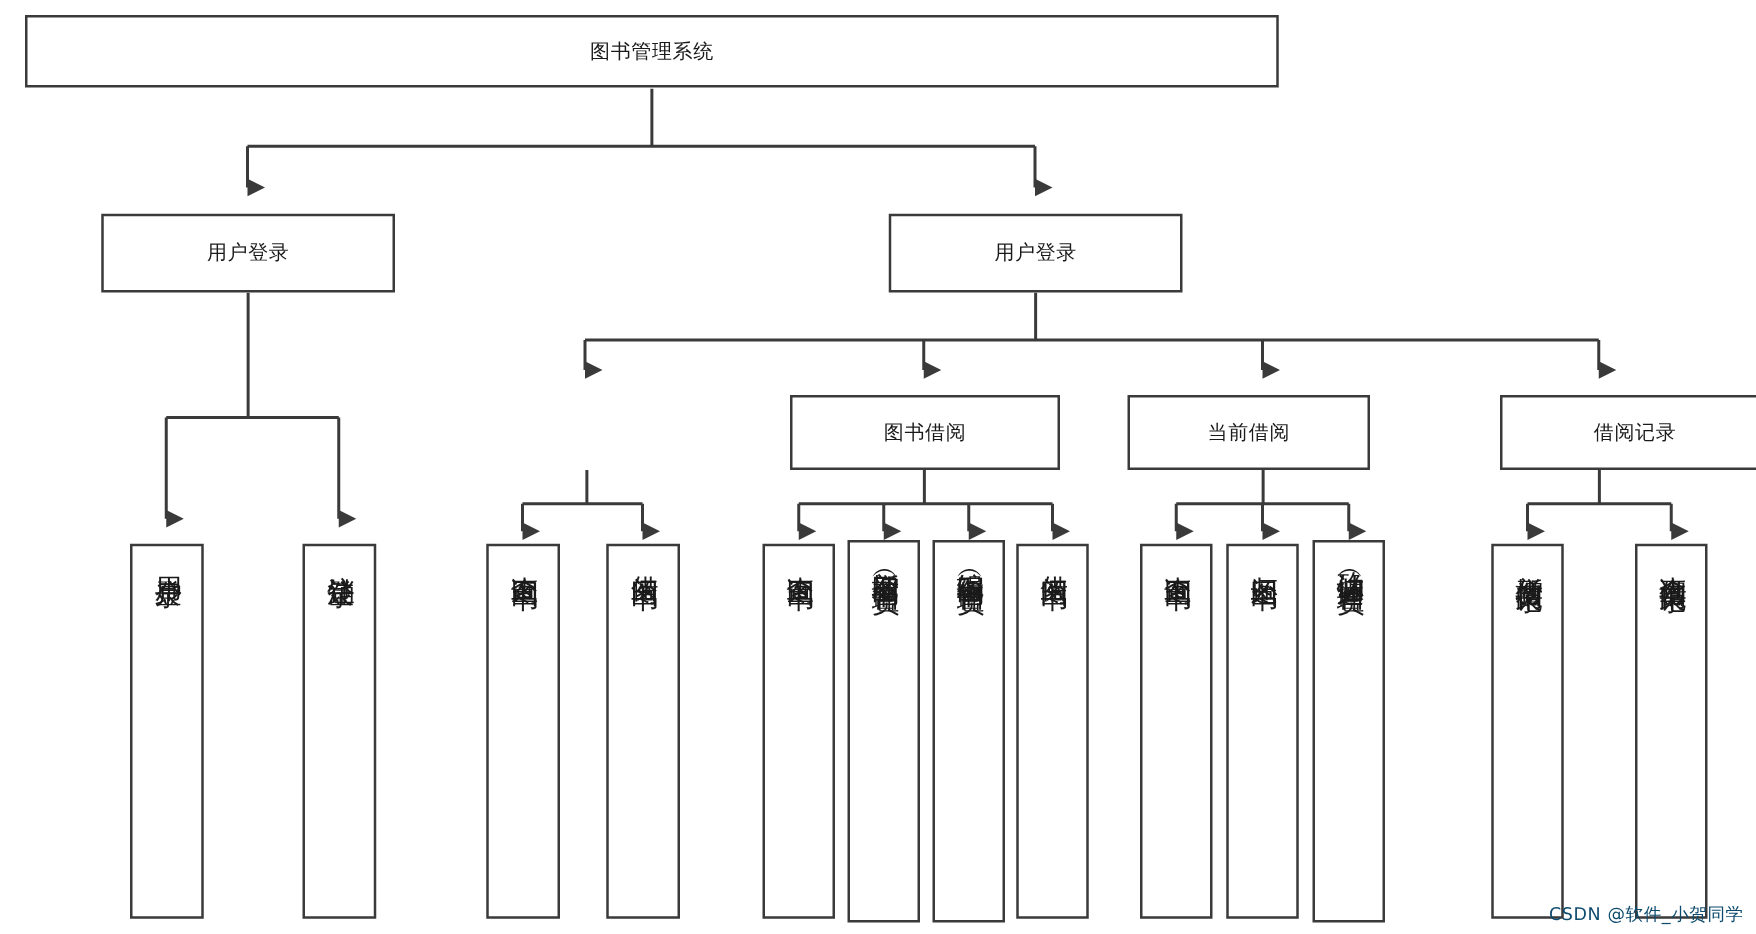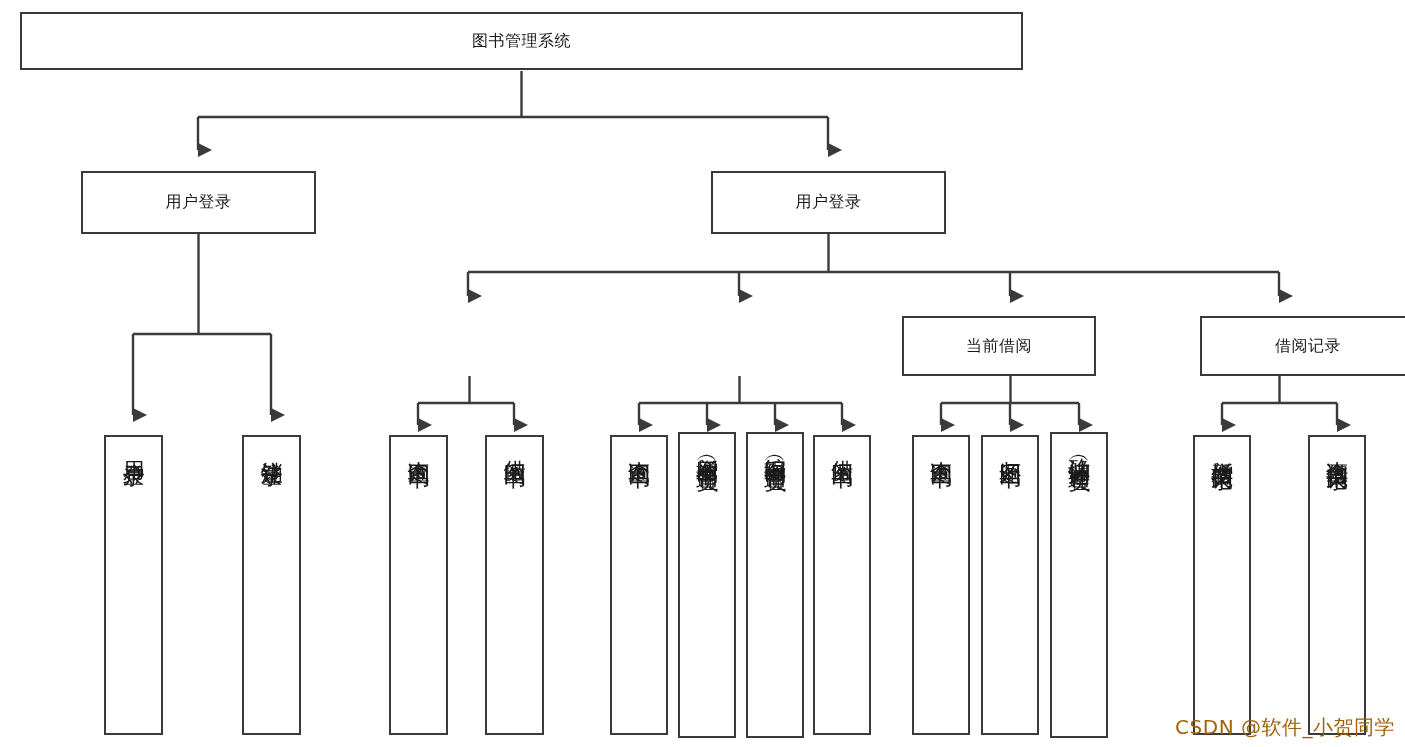--- a/index.html
+++ b/index.html
@@ -58,22 +58,22 @@
     white-space: normal;
     max-height: 286px;
   }
   .vert.tall .node-label {
     max-height: 296px;
   }
   .watermark {
     position: absolute;
     right: 10px;
     bottom: 6px;
-    font-size: 20px;
-    color: #a16207;
+    font-size: 14px;
+    color: #0c4a6e;
     letter-spacing: 0.5px;
     white-space: nowrap;
     user-select: none;
   }
 </style>
 </head>
 <body>
 
 <div id="canvas">
 
@@ -131,20 +131,23 @@
     <span class="node-label">图书管理系统</span>
   </div>
 
   <div class="node horiz" style="left:81px; top:171px; width:235px; height:63px;">
     <span class="node-label">用户登录</span>
   </div>
   <div class="node horiz" style="left:711px; top:171px; width:235px; height:63px;">
     <span class="node-label">用户登录</span>
   </div>
 
+  <div class="node horiz" style="left:632px; top:316px; width:216px; height:60px;">
+    <span class="node-label">图书借阅</span>
+  </div>
   <div class="node horiz" style="left:902px; top:316px; width:194px; height:60px;">
     <span class="node-label">当前借阅</span>
   </div>
   <div class="node horiz" style="left:1200px; top:316px; width:216px; height:60px;">
     <span class="node-label">借阅记录</span>
   </div>
 
   <div class="node vert" style="left:104px; top:435px; width:59px; height:300px;">
     <span class="node-label">用户登录</span>
   </div>

